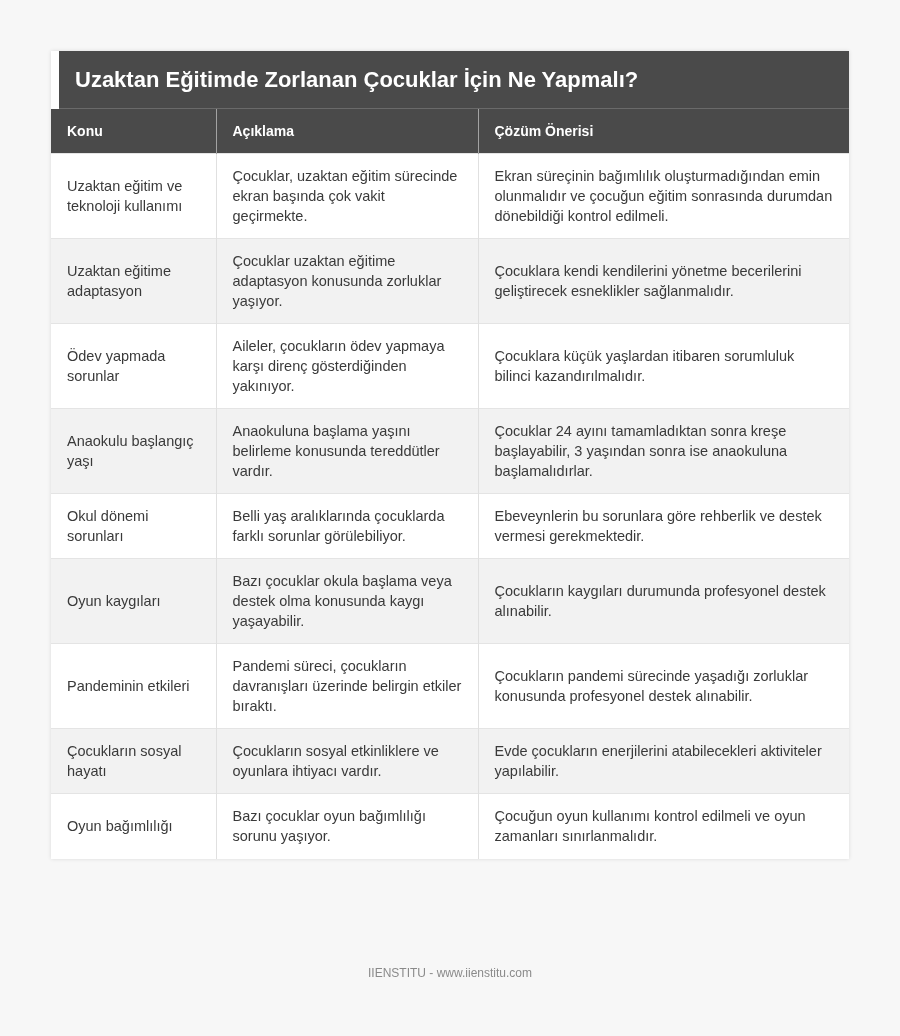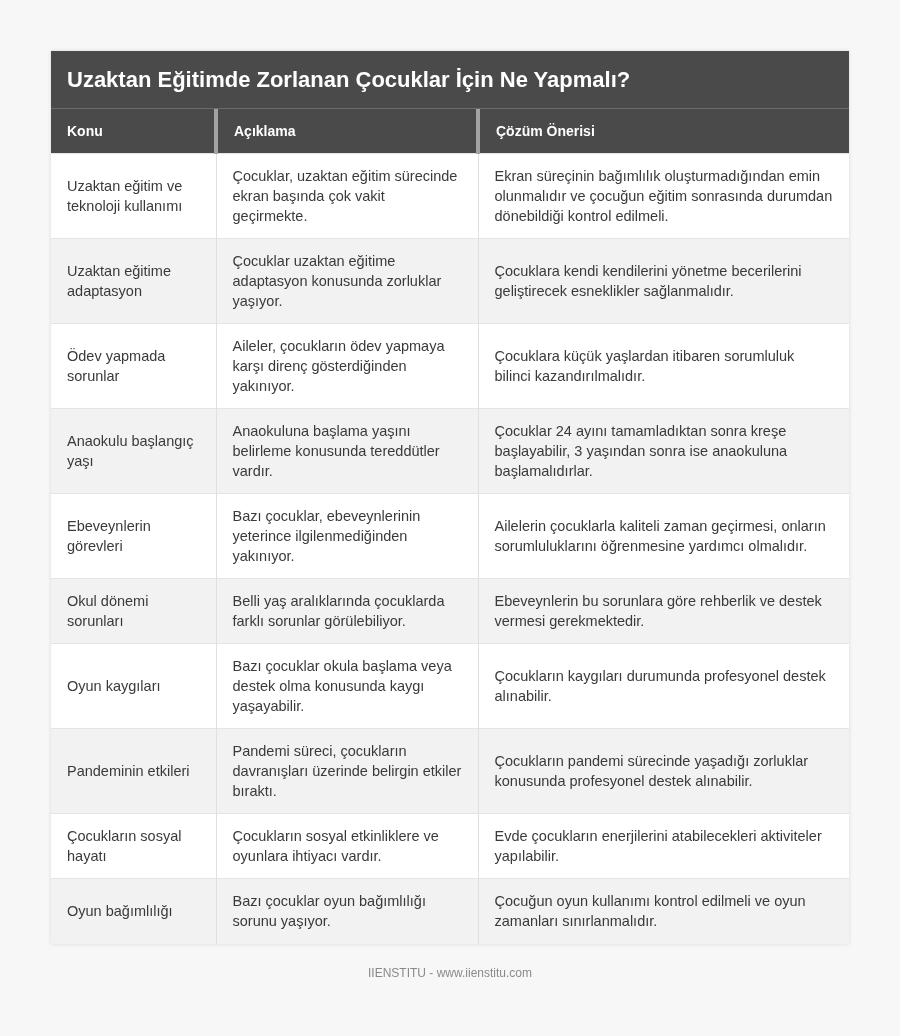--- a/index.html
+++ b/index.html
@@ -16,27 +16,28 @@
     box-shadow: 0 0 4px rgba(0,0,0,0.12);
   }
   .title-bar {
     background: #4a4a4a;
     color: #ffffff;
     height: 57px;
     display: flex; align-items: center;
     padding-left: 16px;
     font-size: 22px; font-weight: bold;
     border-bottom: 1px solid #6a6a6a;
+    margin-left: 8px;
   }
   table { width: 100%; border-collapse: collapse; table-layout: fixed; }
   thead th {
     background: #4a4a4a; color: #ffffff;
     text-align: left; font-weight: bold; font-size: 14px;
     height: 44px; padding: 0 16px;
-    border-left: 4px solid #a3a3a3;
+    border-left: 1px solid #a3a3a3;
   }
   thead th:first-child { border-left: none; }
   tbody td {
     font-size: 14.5px; color: #3a3a3a; line-height: 20px;
     padding: 12px 16px; vertical-align: middle;
     border-left: 1px solid #e0e0e0;
     border-top: 1px solid #e4e4e4;
   }
   tbody td:first-child { border-left: none; }
   tbody tr:nth-child(even) td { background: #f2f2f2; }
@@ -81,25 +82,20 @@
       <tr>
         <td>Ödev yapmada sorunlar</td>
         <td>Aileler, çocukların ödev yapmaya karşı direnç gösterdiğinden yakınıyor.</td>
         <td>Çocuklara küçük yaşlardan itibaren sorumluluk bilinci kazandırılmalıdır.</td>
       </tr>
       <tr>
         <td>Anaokulu başlangıç yaşı</td>
         <td>Anaokuluna başlama yaşını belirleme konusunda tereddütler vardır.</td>
         <td>Çocuklar 24 ayını tamamladıktan sonra kreşe başlayabilir, 3 yaşından sonra ise anaokuluna başlamalıdırlar.</td>
       </tr>
-      <tr>
-        <td>Ebeveynlerin görevleri</td>
-        <td>Bazı çocuklar, ebeveynlerinin yeterince ilgilenmediğinden yakınıyor.</td>
-        <td>Ailelerin çocuklarla kaliteli zaman geçirmesi, onların sorumluluklarını öğrenmesine yardımcı olmalıdır.</td>
-      </tr>
       <tr class="short">
         <td>Okul dönemi sorunları</td>
         <td>Belli yaş aralıklarında çocuklarda farklı sorunlar görülebiliyor.</td>
         <td>Ebeveynlerin bu sorunlara göre rehberlik ve destek vermesi gerekmektedir.</td>
       </tr>
       <tr>
         <td>Oyun kaygıları</td>
         <td>Bazı çocuklar okula başlama veya destek olma konusunda kaygı yaşayabilir.</td>
         <td>Çocukların kaygıları durumunda profesyonel destek alınabilir.</td>
       </tr>

